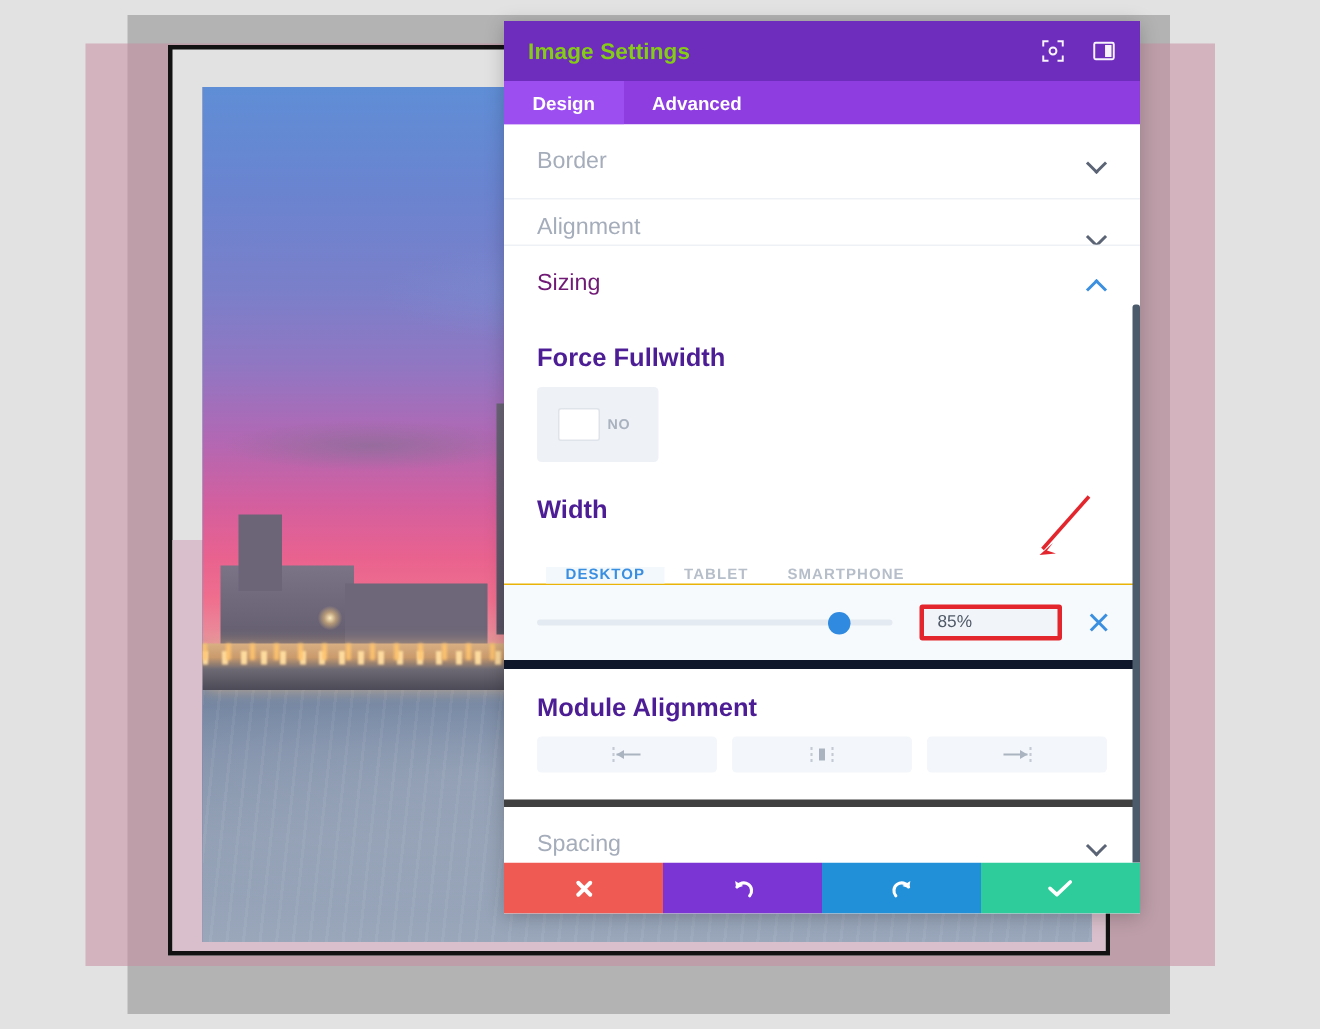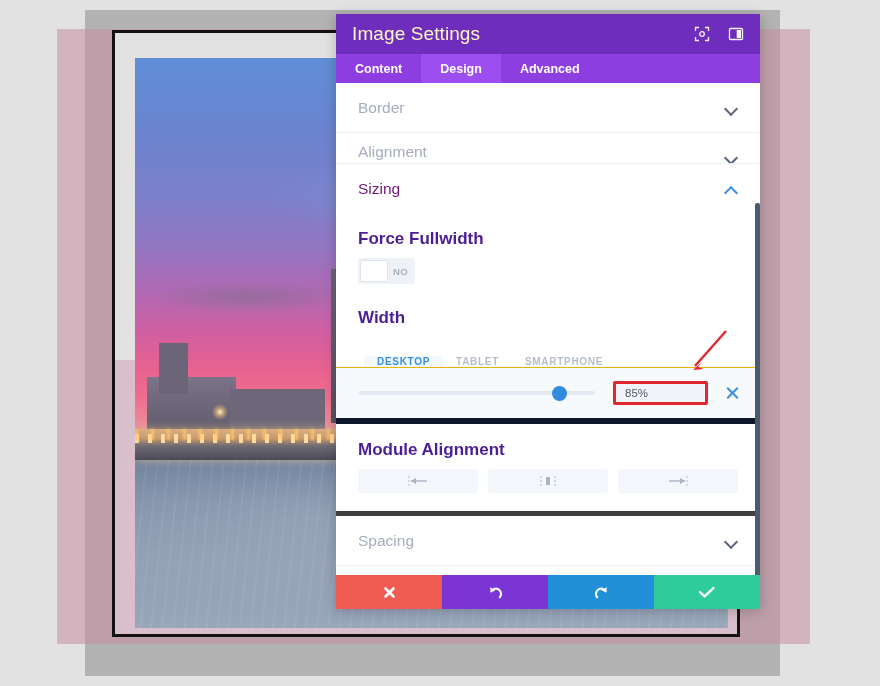--- a/index.html
+++ b/index.html
@@ -214,23 +214,23 @@
   }
   .modal-header {
     height: 40px;
     background: #6f2dbd;
     display: flex;
     align-items: center;
     padding: 0 16px;
     flex: 0 0 auto;
   }
   .modal-title {
-    color: #fef9c3;
-    font-size: 19px;
-    font-weight: normal;
+    color: #84cc16;
+    font-size: 15px;
+    font-weight: bold;
     flex: 1 1 auto;
     letter-spacing: .1px;
   }
   .hdr-icons { display: flex; gap: 18px; align-items: center; }
   .hdr-icon { width: 16px; height: 16px; cursor: pointer; opacity: .95; }
 
   .tabbar {
     height: 29px;
     background: #8e3ee0;
     display: flex;
@@ -306,21 +306,21 @@
     color: #4c1d95;
     font-weight: bold;
     margin-bottom: 9px;
   }
   .toggle-wrap {
     display: inline-flex;
     align-items: center;
     background: #eef1f6;
     border-radius: 3px;
     height: 26px;
-    padding: 0;
+    padding: 12px;
     width: 57px;
     cursor: pointer;
   }
   .toggle-knob {
     width: 28px; height: 22px;
     margin: 2px 0 2px 2px;
     background: #ffffff;
     border: 1px solid #dfe4ea;
     border-radius: 2px;
     box-sizing: border-box;
@@ -524,21 +524,20 @@
       <span class="hdr-icon">
         <svg width="16" height="16" viewBox="0 0 16 16">
           <rect x="1.5" y="2.5" width="13" height="11" rx="1" fill="none" stroke="#ffffff" stroke-width="1.3"></rect>
           <rect x="8.7" y="4" width="4.3" height="8" fill="#ffffff"></rect>
         </svg>
       </span>
     </div>
   </div>
 
   <div class="tabbar">
-    <div class="tab">Content</div>
     <div class="tab active">Design</div>
     <div class="tab">Advanced</div>
   </div>
 
   <div class="modal-body">
     <div class="scroll-inner">
 
       <div class="acc-row">
         <div class="acc-title">Border</div>
         <div class="chev"></div>

